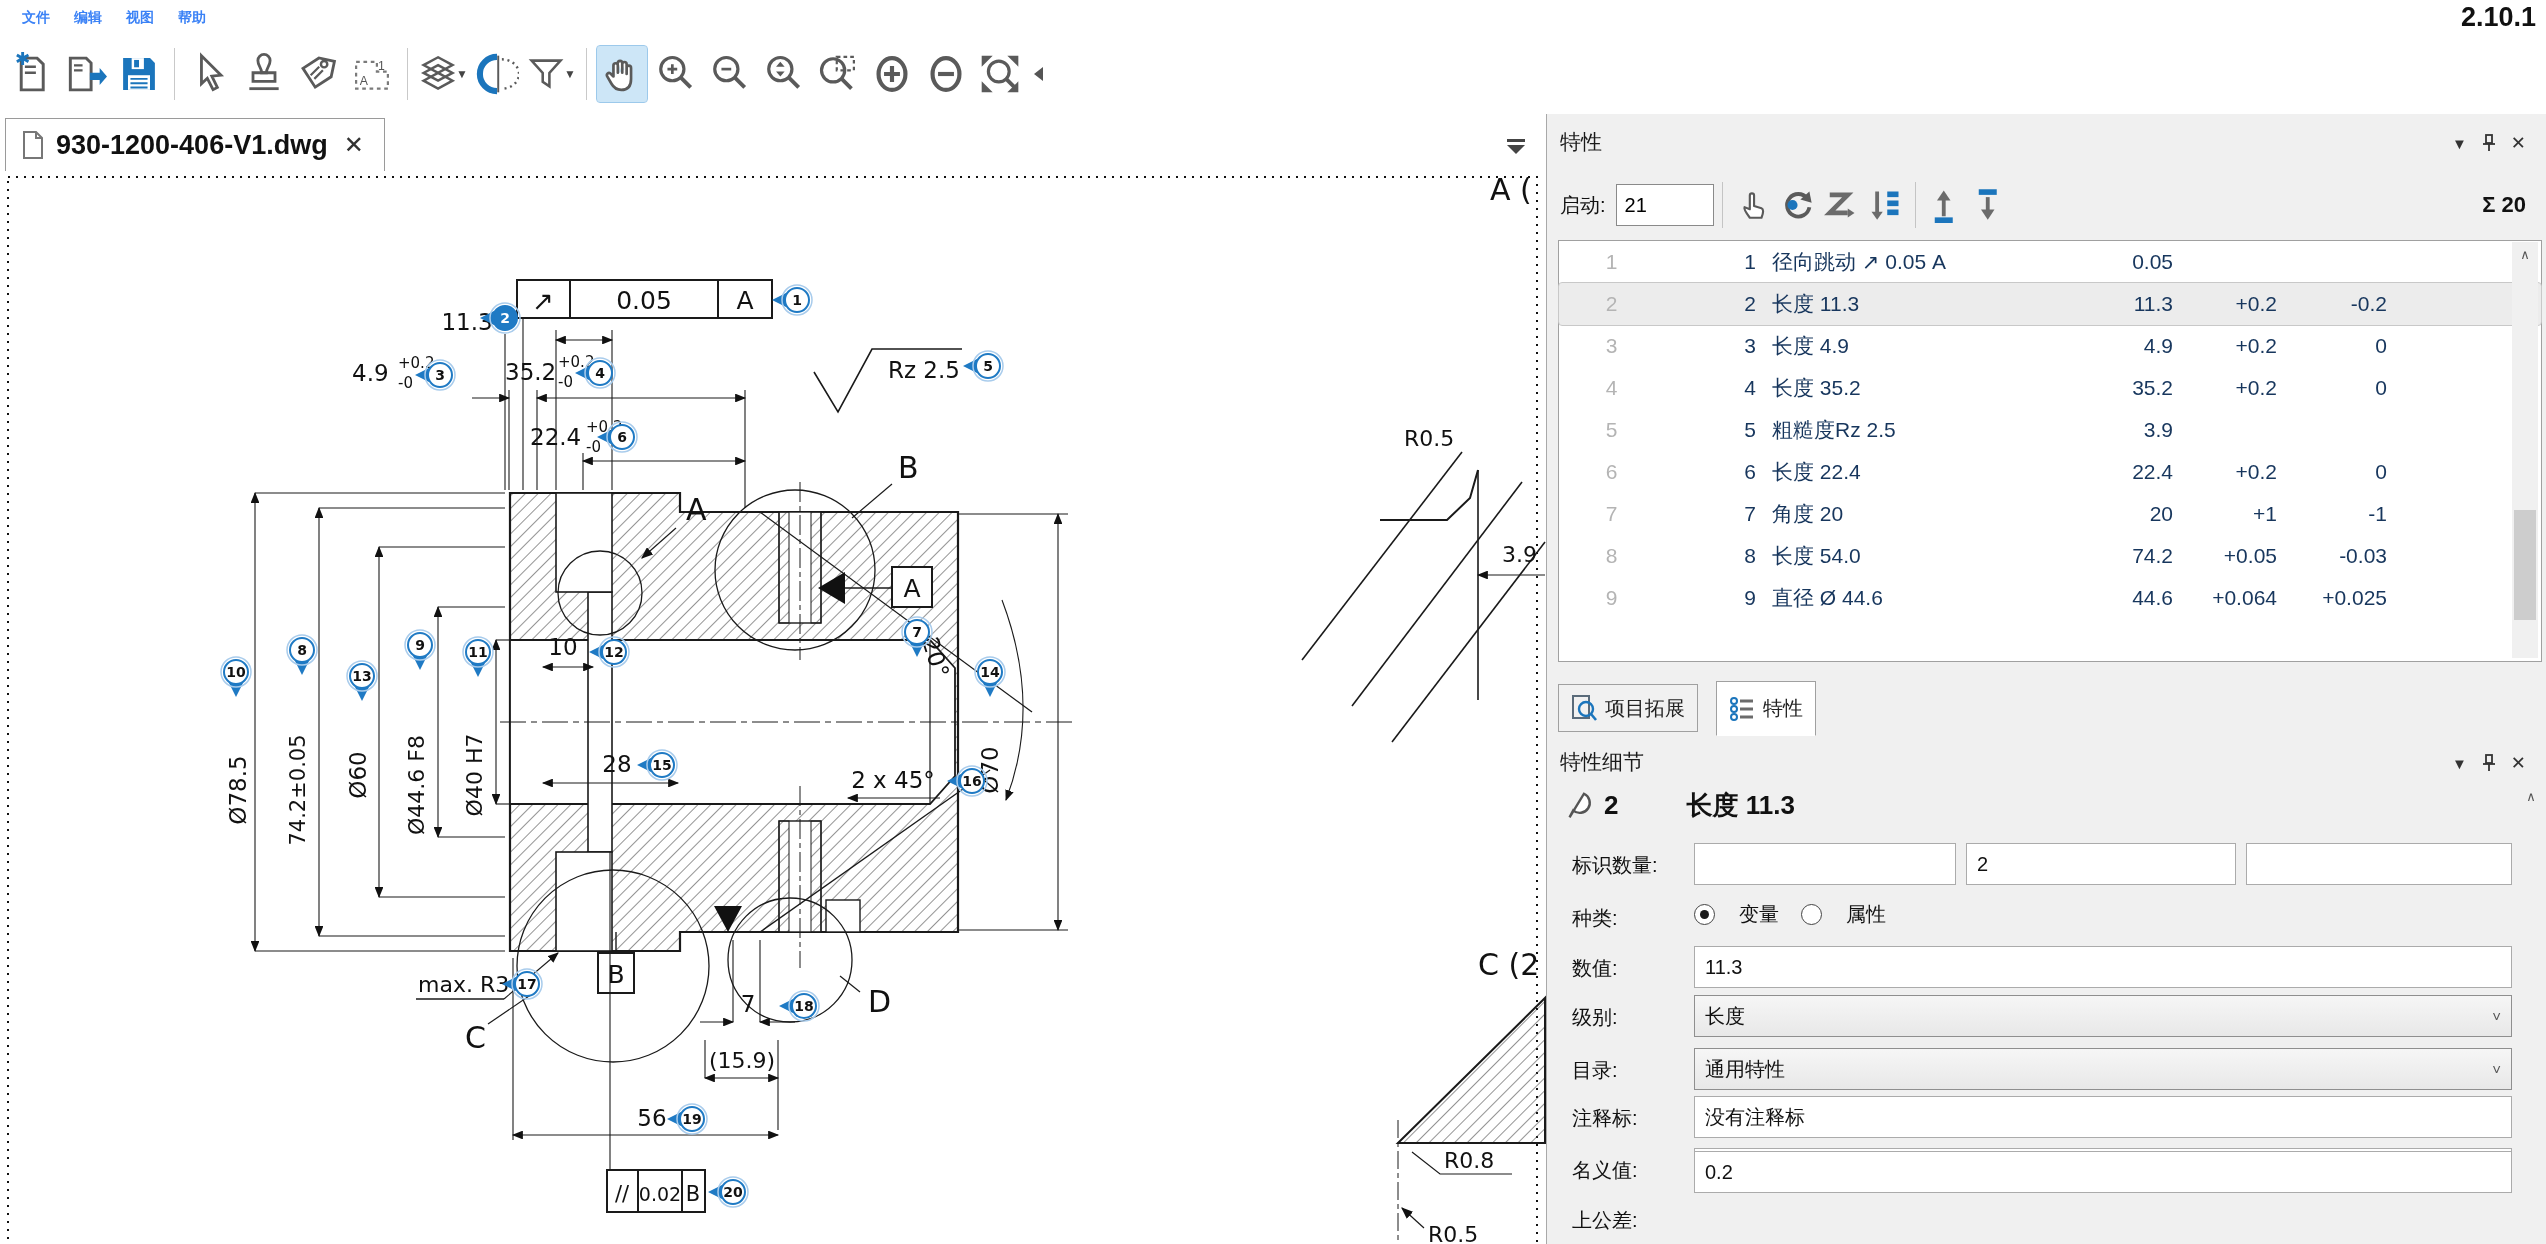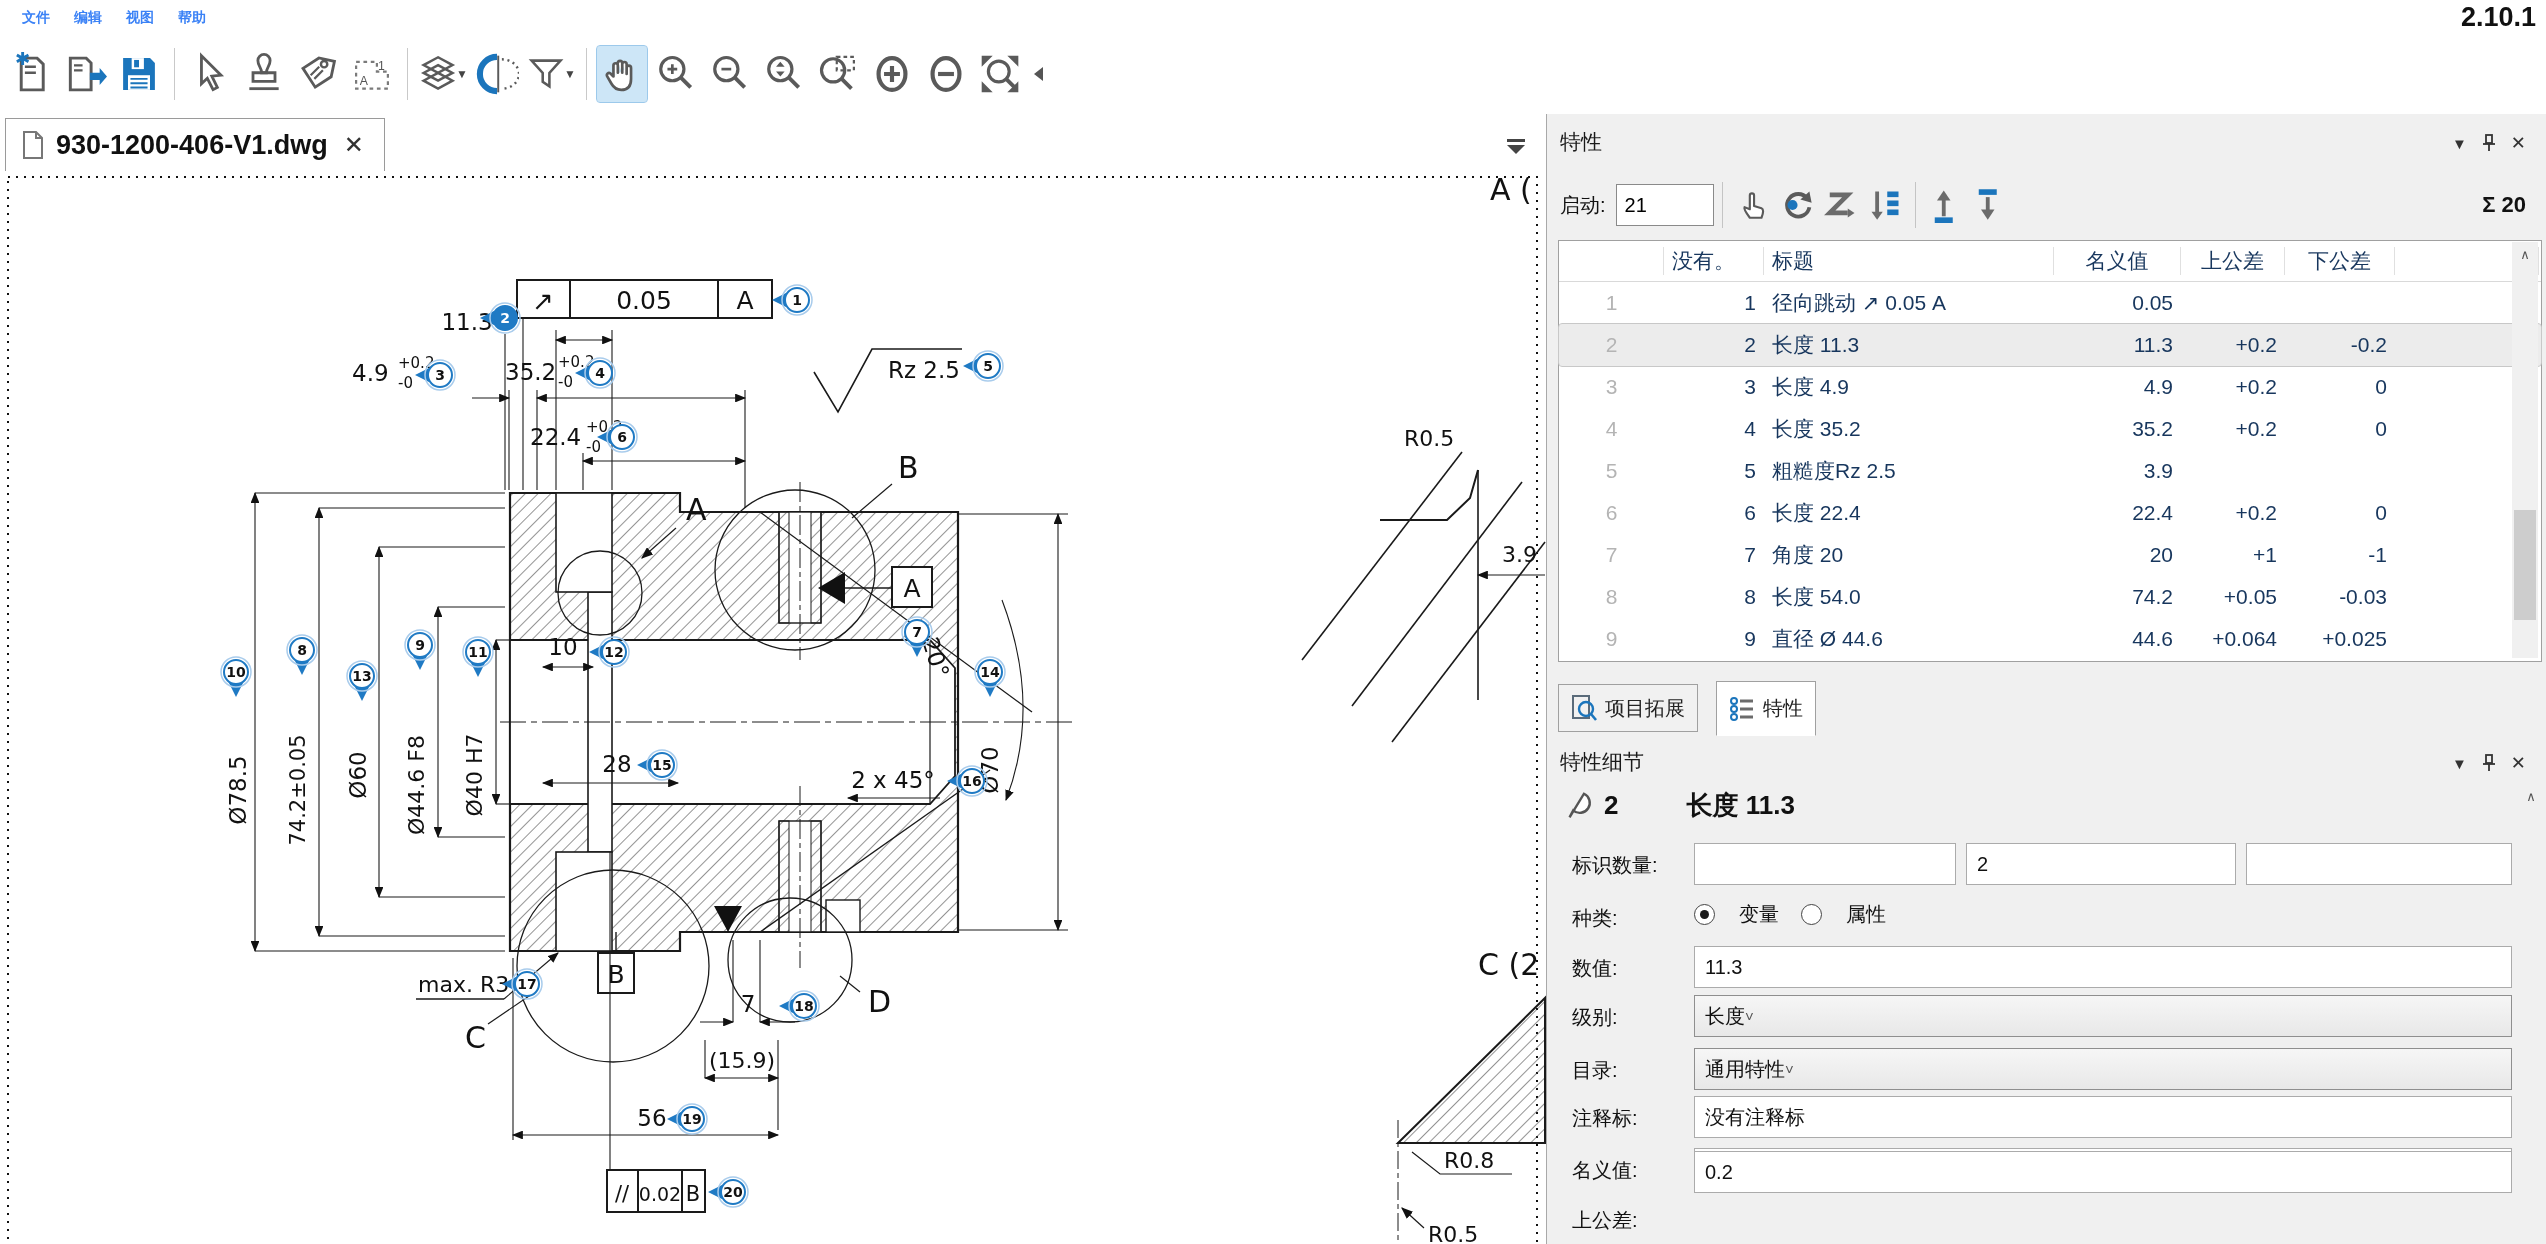--- a/index.html
+++ b/index.html
@@ -48,21 +48,21 @@
   #tscroll{left:2512px;top:242px;width:26px;height:416px;background:#f0f0f0;}
   .sb-arrow{width:26px;height:24px;display:flex;align-items:center;justify-content:center;color:#555;font-size:13px;}
   .sb-thumb{position:absolute;left:2px;width:22px;background:#cdcdcd;}
   
   .btab{position:absolute;display:flex;align-items:center;gap:8px;font-size:20px;color:#222;padding:0 12px;border:1px solid #a0a0a0;}
   #tab-project{left:1558px;top:684px;height:46px;background:#f1f1f1;}
   #tab-props{left:1716px;top:681px;height:53px;background:#fff;border-bottom:1px solid #fff;}
   
   .fld-label{position:absolute;left:1572px;font-size:20px;color:#111;}
   .fld-input{position:absolute;height:40px;border:1px solid #ababab;background:#fff;font-size:20px;padding:0 10px;font-family:inherit;color:#111;}
-  .dropdown{position:absolute;height:40px;border:1px solid #8f8f8f;background:linear-gradient(#f6f6f6,#e8e8e8);font-size:20px;color:#111;display:flex;align-items:center;padding:0 10px;}
+  .dropdown{position:absolute;height:40px;border:1px solid #8f8f8f;background:linear-gradient(#f6f6f6,#e8e8e8);font-size:20px;color:#111;display:flex;align-items:center;padding:0 10px;justify-content:space-between;}
   .dd-caret{color:#555;font-size:15px;}
   .radio{width:19px;height:19px;border:1.5px solid #444;border-radius:50%;display:inline-flex;align-items:center;justify-content:center;background:#fff;}
   .radio .dot{width:9px;height:9px;border-radius:50%;background:#1a1a1a;}
   .rlabel{font-size:20px;color:#111;margin:0 22px 0 24px;}
   #dscroll{left:2518px;top:784px;width:26px;height:460px;background:#f0f0f0;}
 </style>
 </head>
 <body>
 
 <div id="menubar" class="abs">
@@ -603,30 +603,20 @@
       <rect x="6" y="2" width="16" height="5" fill="#1b75bc"></rect>
       <line x1="14" y1="9" x2="14" y2="22" stroke="#6b6b6b" stroke-width="3.4"></line>
       <polygon points="8,20 20,20 14,29" fill="#6b6b6b"></polygon>
     </svg>
   </div>
   <div style="flex:1"></div>
   <span id="sigma" style="margin-right:14px;">Σ 20</span>
 </div>
 
 <div id="prop-table" class="abs">
-  <div id="thead" class="trow">
-    <div class="tc"></div>
-    <div class="tc">没有。</div>
-    <div class="tc">标题</div>
-    <div class="tc hc">名义值</div>
-    <div class="tc hc">上公差</div>
-    <div class="tc hc">下公差</div>
-    <div class="tc"></div>
-      <div class="tc"></div>
-  </div>
   <div id="rows">
       <div class="trow">
         <div class="tc c0">1</div>
         <div class="tc c1">1</div>
         <div class="tc c2">径向跳动 ↗ 0.05 A</div>
         <div class="tc c3">0.05</div>
         <div class="tc c4"></div>
         <div class="tc c5"></div>
         <div></div>
       </div>

